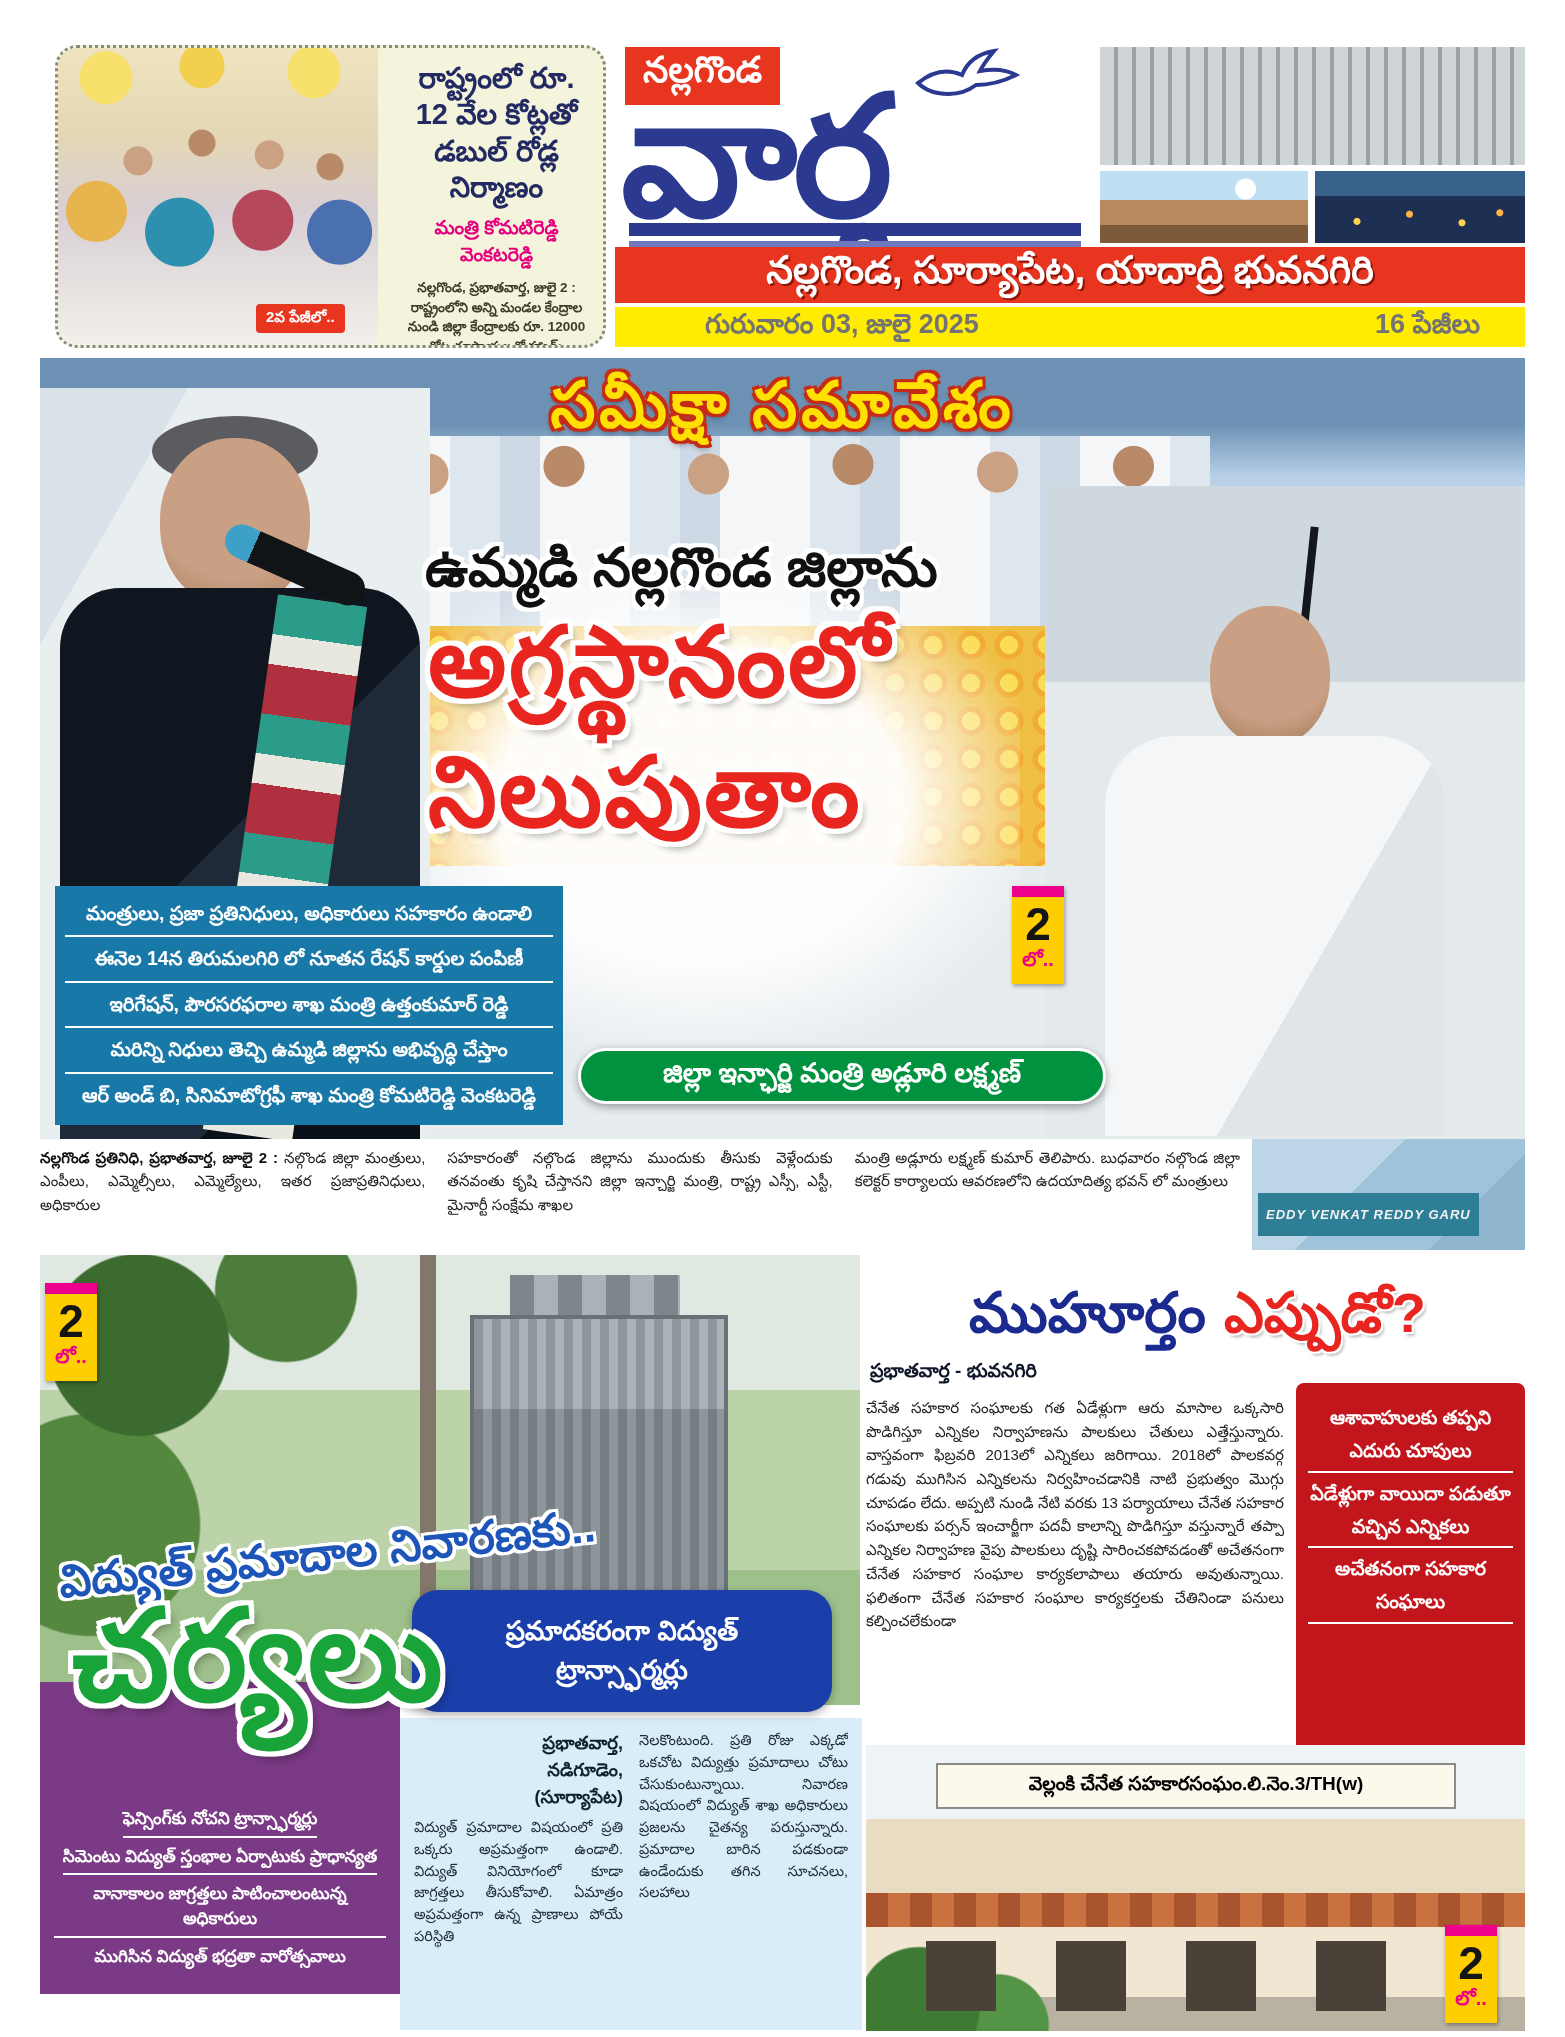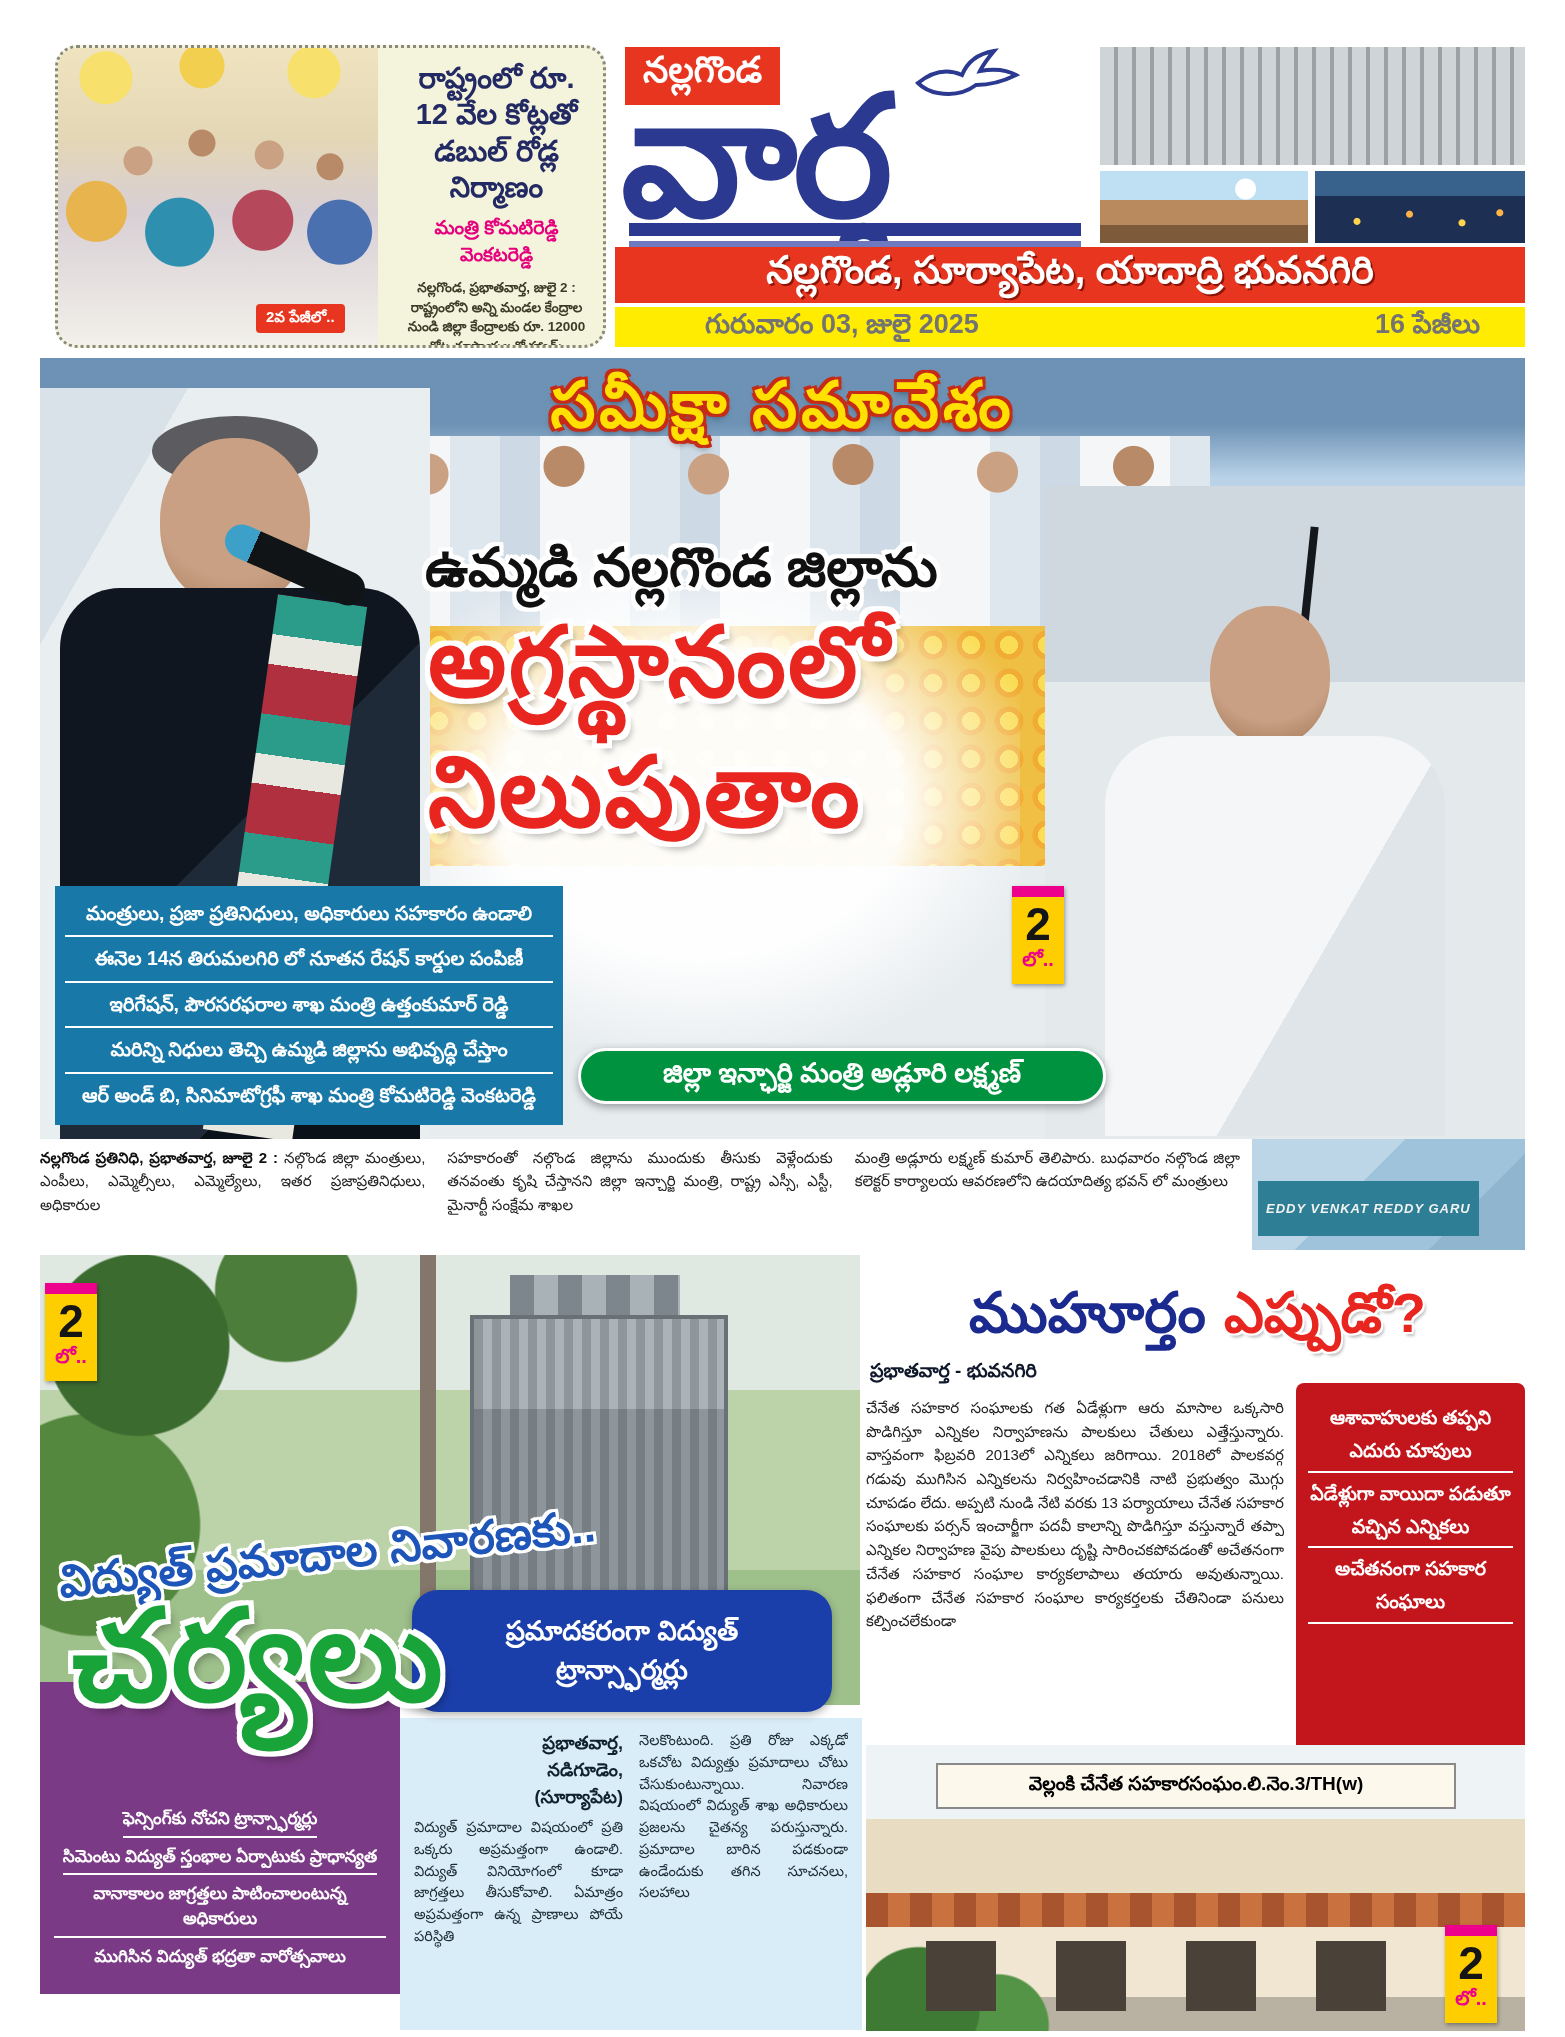--- a/index.html
+++ b/index.html
@@ -121,21 +121,21 @@
   .page-badge .lo{font-size:20px;font-weight:bold;color:#ec008c;padding:0 0 8px;}
   .badge-main{position:absolute;left:972px;top:528px;}
 
   
   .main-body{left:40px;top:1146px;width:1200px;height:104px;display:flex;gap:22px;}
   .main-body .col{flex:1;font-size:15px;line-height:1.55;color:#222;text-align:justify;overflow:hidden;}
   .main-body .col b{color:#111;}
   .photo-cont{left:1252px;top:1139px;width:273px;height:111px;overflow:hidden;
     background:linear-gradient(135deg,#bcd6e8 0 40%,#9fc3db 40% 75%,#8fb5cf 75% 100%);}
   .nameplate{position:absolute;left:6px;bottom:14px;background:#2e7f96;color:#f2f2f2;
-    font-size:13px;font-weight:bold;font-style:italic;padding:20px 8px;letter-spacing:1px;}
+    font-size:13px;font-weight:bold;font-style:italic;padding:14px 8px;letter-spacing:1px;}
 
   
   .tx-photo{left:40px;top:1255px;width:820px;height:450px;overflow:hidden;
     background:
       radial-gradient(circle at 12% 20%,#3c6b2f 0 90px,transparent 92px),
       radial-gradient(circle at 30% 8%,#4d7d3a 0 70px,transparent 72px),
       radial-gradient(circle at 6% 60%,#55883f 0 110px,transparent 112px),
       linear-gradient(180deg,#dfe9e2 0 30%,#bcd3aa 30% 70%,#9ec08b 70% 100%);}
   .tx-box{position:absolute;left:430px;top:60px;width:250px;height:300px;border:4px solid #697076;
     background:repeating-linear-gradient(90deg,rgba(0,0,0,.16) 0 9px,rgba(255,255,255,0) 9px 18px),

